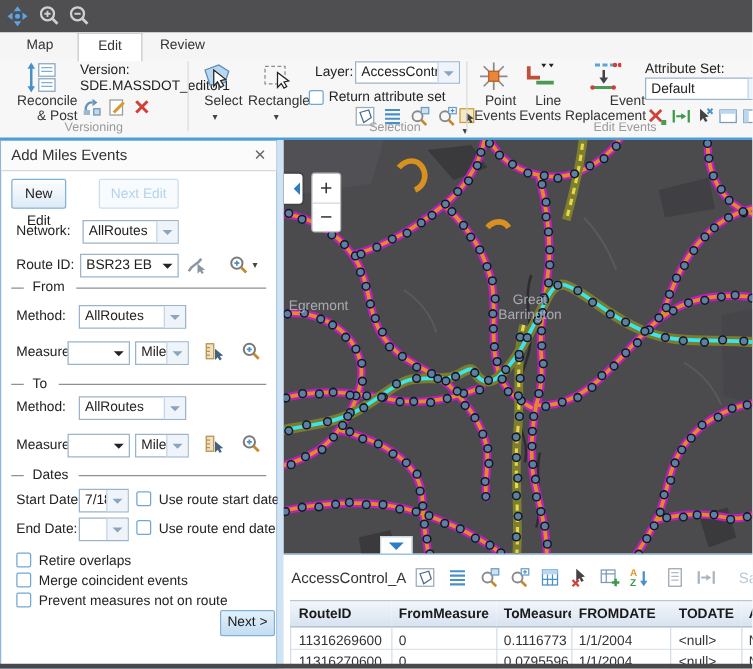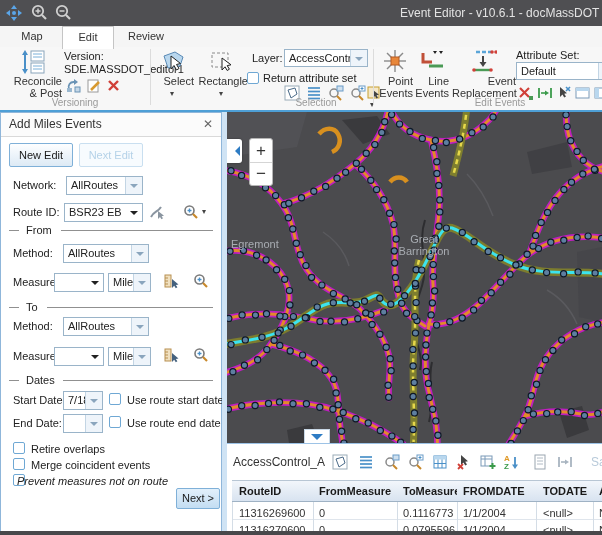--- a/index.html
+++ b/index.html
@@ -97,21 +97,20 @@
           <line x1="8" y1="4.5" x2="8" y2="9.5" stroke="#d0d0d0" stroke-width="1.5"></line>
         </svg>
     </span>
     <span class="ticon" style="left:54px;">
       <svg width="18" height="18">
           <circle cx="8" cy="7" r="5.2" fill="none" stroke="#d0d0d0" stroke-width="1.8"></circle>
           <line x1="12" y1="11" x2="16" y2="15" stroke="#d0d0d0" stroke-width="2.2"></line>
           <line x1="5.5" y1="7" x2="10.5" y2="7" stroke="#d0d0d0" stroke-width="1.5"></line>
         </svg>
     </span>
-    <span id="title-text">Event Editor - v10.6.1 - docMassDOT</span>
   </div>
 
   <div id="ribbon">
     <div class="tab" style="left:8px;width:48px;">Map</div>
     <div class="tab active" style="left:62px;width:50px;">Edit</div>
     <div class="tab" style="left:118px;width:56px;">Review</div>
 
     <div id="ribbon-content">
 
       <div class="abs" style="left:4px;top:1px;width:58px;height:52px;">
@@ -312,21 +311,21 @@
       <div class="grouplabel" style="left:460px;width:80px;">Edit Events</div>
     </div>
   </div>
   <div class="blueline"></div>
 
   <div id="panel">
     <div id="panel-header">
       <span id="panel-title">Add Miles Events</span>
       <span id="panel-close">✕</span>
     </div>
-    <div class="pbtn" style="left:8px;top:30px;width:64px;height:24px;">New Edit</div>
+    <div class="pbtn" style="left:8px;top:30px;width:44px;height:24px;">New Edit</div>
     <div class="pbtn disabled" style="left:78px;top:30px;width:64px;height:24px;">Next Edit</div>
 
     <div class="plabel" style="left:12px;top:66px;">Network:</div>
     <div class="dd" style="left:65px;top:63px;width:77px;height:19px;">
       <span class="val">AllRoutes</span>
         <span class="arw"></span>
     </div>
 
     <div class="plabel" style="left:12px;top:93px;">Route ID:</div>
     <div class="dd combo" style="left:63px;top:90px;width:79px;height:19px;">
@@ -447,21 +446,21 @@
         <span class="arw"></span>
     </div>
     <div class="cb" style="left:108px;top:303px;"></div>
     <div class="cblabel" style="left:126px;top:304px;">Use route end date</div>
 
     <div class="cb" style="left:12px;top:329px;"></div>
     <div class="cblabel" style="left:30px;top:330px;">Retire overlaps</div>
     <div class="cb" style="left:12px;top:345px;"></div>
     <div class="cblabel" style="left:30px;top:346px;">Merge coincident events</div>
     <div class="cb" style="left:12px;top:361px;"></div>
-    <div class="cblabel" style="left:16px;top:362px;font-style:italic;">Prevent measures not on route</div>
+    <div class="cblabel" style="left:30px;top:362px;">Prevent measures not on route</div>
 
     <div class="pbtn" style="left:175px;top:375px;width:44px;height:21px;line-height:19px;background:linear-gradient(#e2f0fb,#c3ddf2);">Next &gt;</div>
   </div>
 
   <div id="splitter"></div>
 
   <div id="map">
     <svg width="375" height="331" viewBox="0 0 375 331">
 
       <g id="patches">

